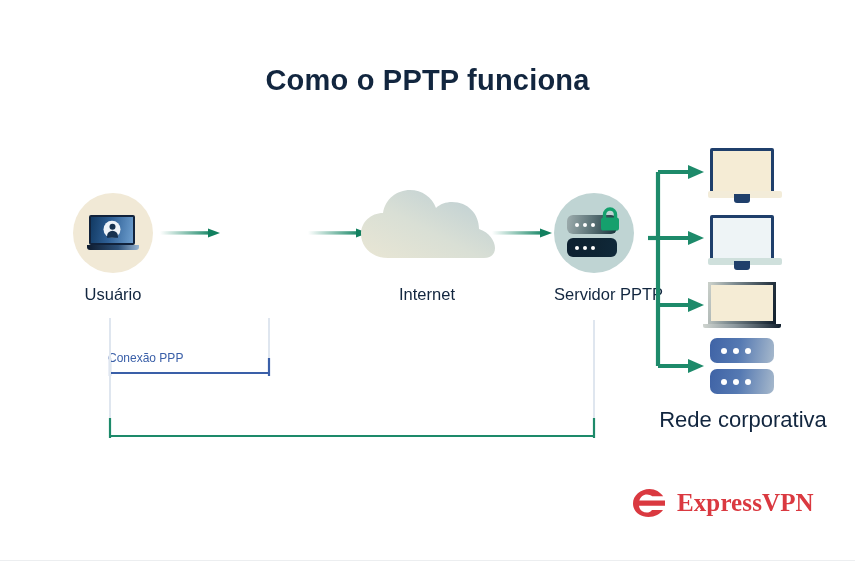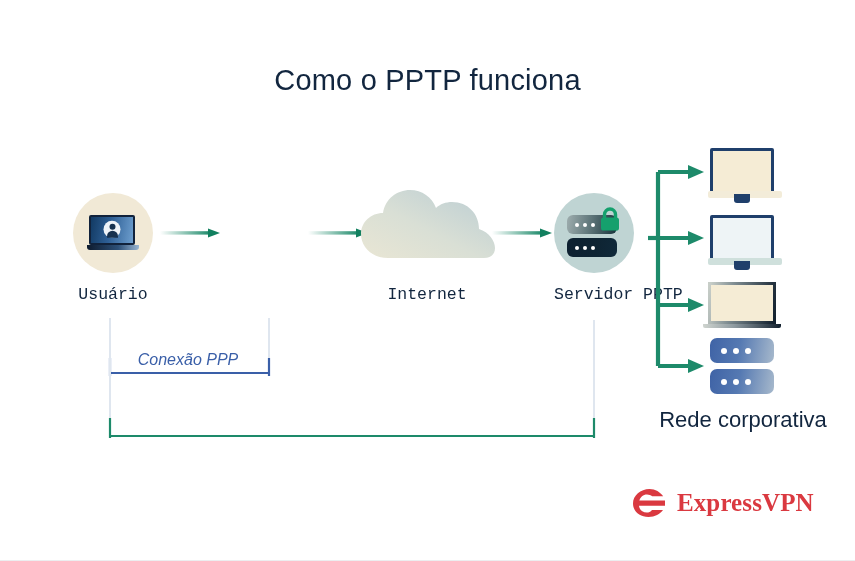--- a/index.html
+++ b/index.html
@@ -25,28 +25,27 @@
   
   .title {
     position: absolute;
     left: 0;
     top: 64px;
     width: 855px;
     text-align: center;
     font-size: 29px;
     color: #12263f;
     letter-spacing: 0.2px;
-    font-weight: 400;
+    font-weight: 700;
   }
 
   
   .node {
     position: absolute;
     text-align: center;
-    font-family: Liberation Mono, monospace;
   }
   .node-circle {
     position: relative;
     width: 80px;
     height: 80px;
     border-radius: 50%;
     margin: 0 auto;
   }
   .circle-beige { background: #f1e9d6; }
   .circle-teal  { background: #bfd4d3; }
@@ -281,24 +280,23 @@
     top: 407px;
     width: 226px;
     text-align: center;
     font-size: 22px;
     color: #12263f;
   }
 
   
   .bracket-label {
     position: absolute;
-    text-align: center;
-    font-size: 16px;
+    text-align: left;
+    font-size: 12px;
     white-space: nowrap;
-    font-style: italic;
   }
   .ppp-label  { color: #3a5fa8; }
   .pptp-label { color: #1d8a6a; }
 
   
   .logo {
     position: absolute;
     left: 630px;
     top: 484px;
     width: 160px;

